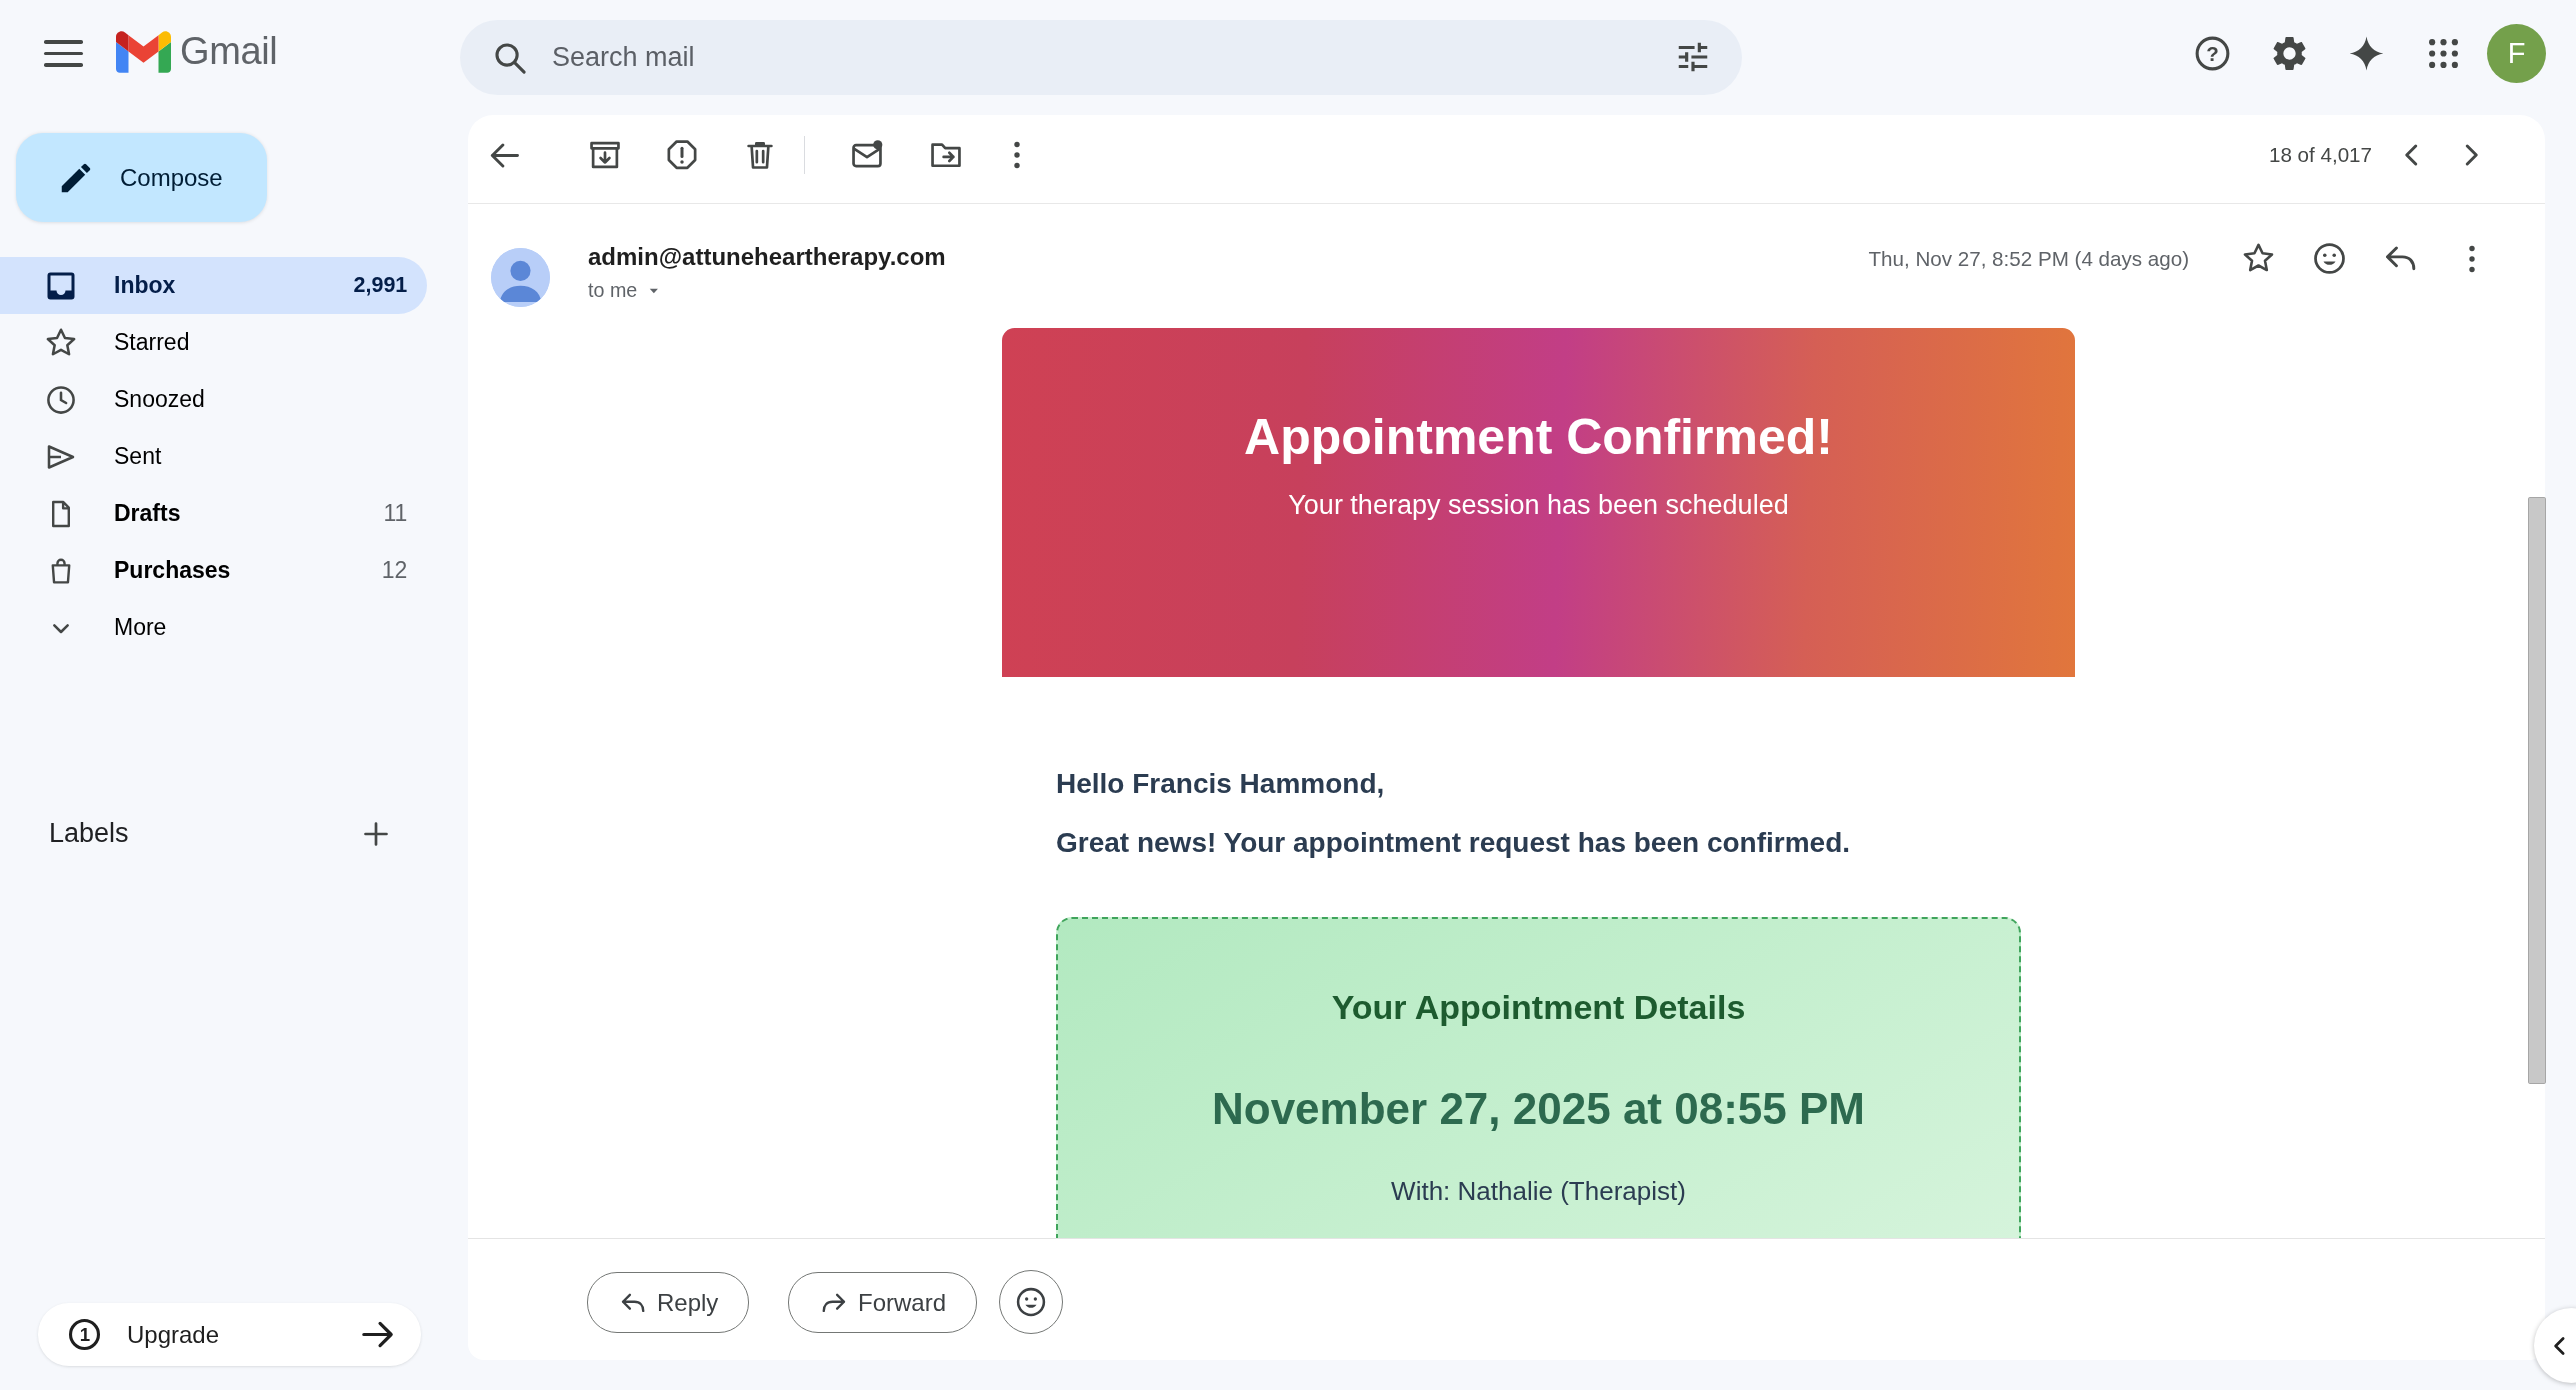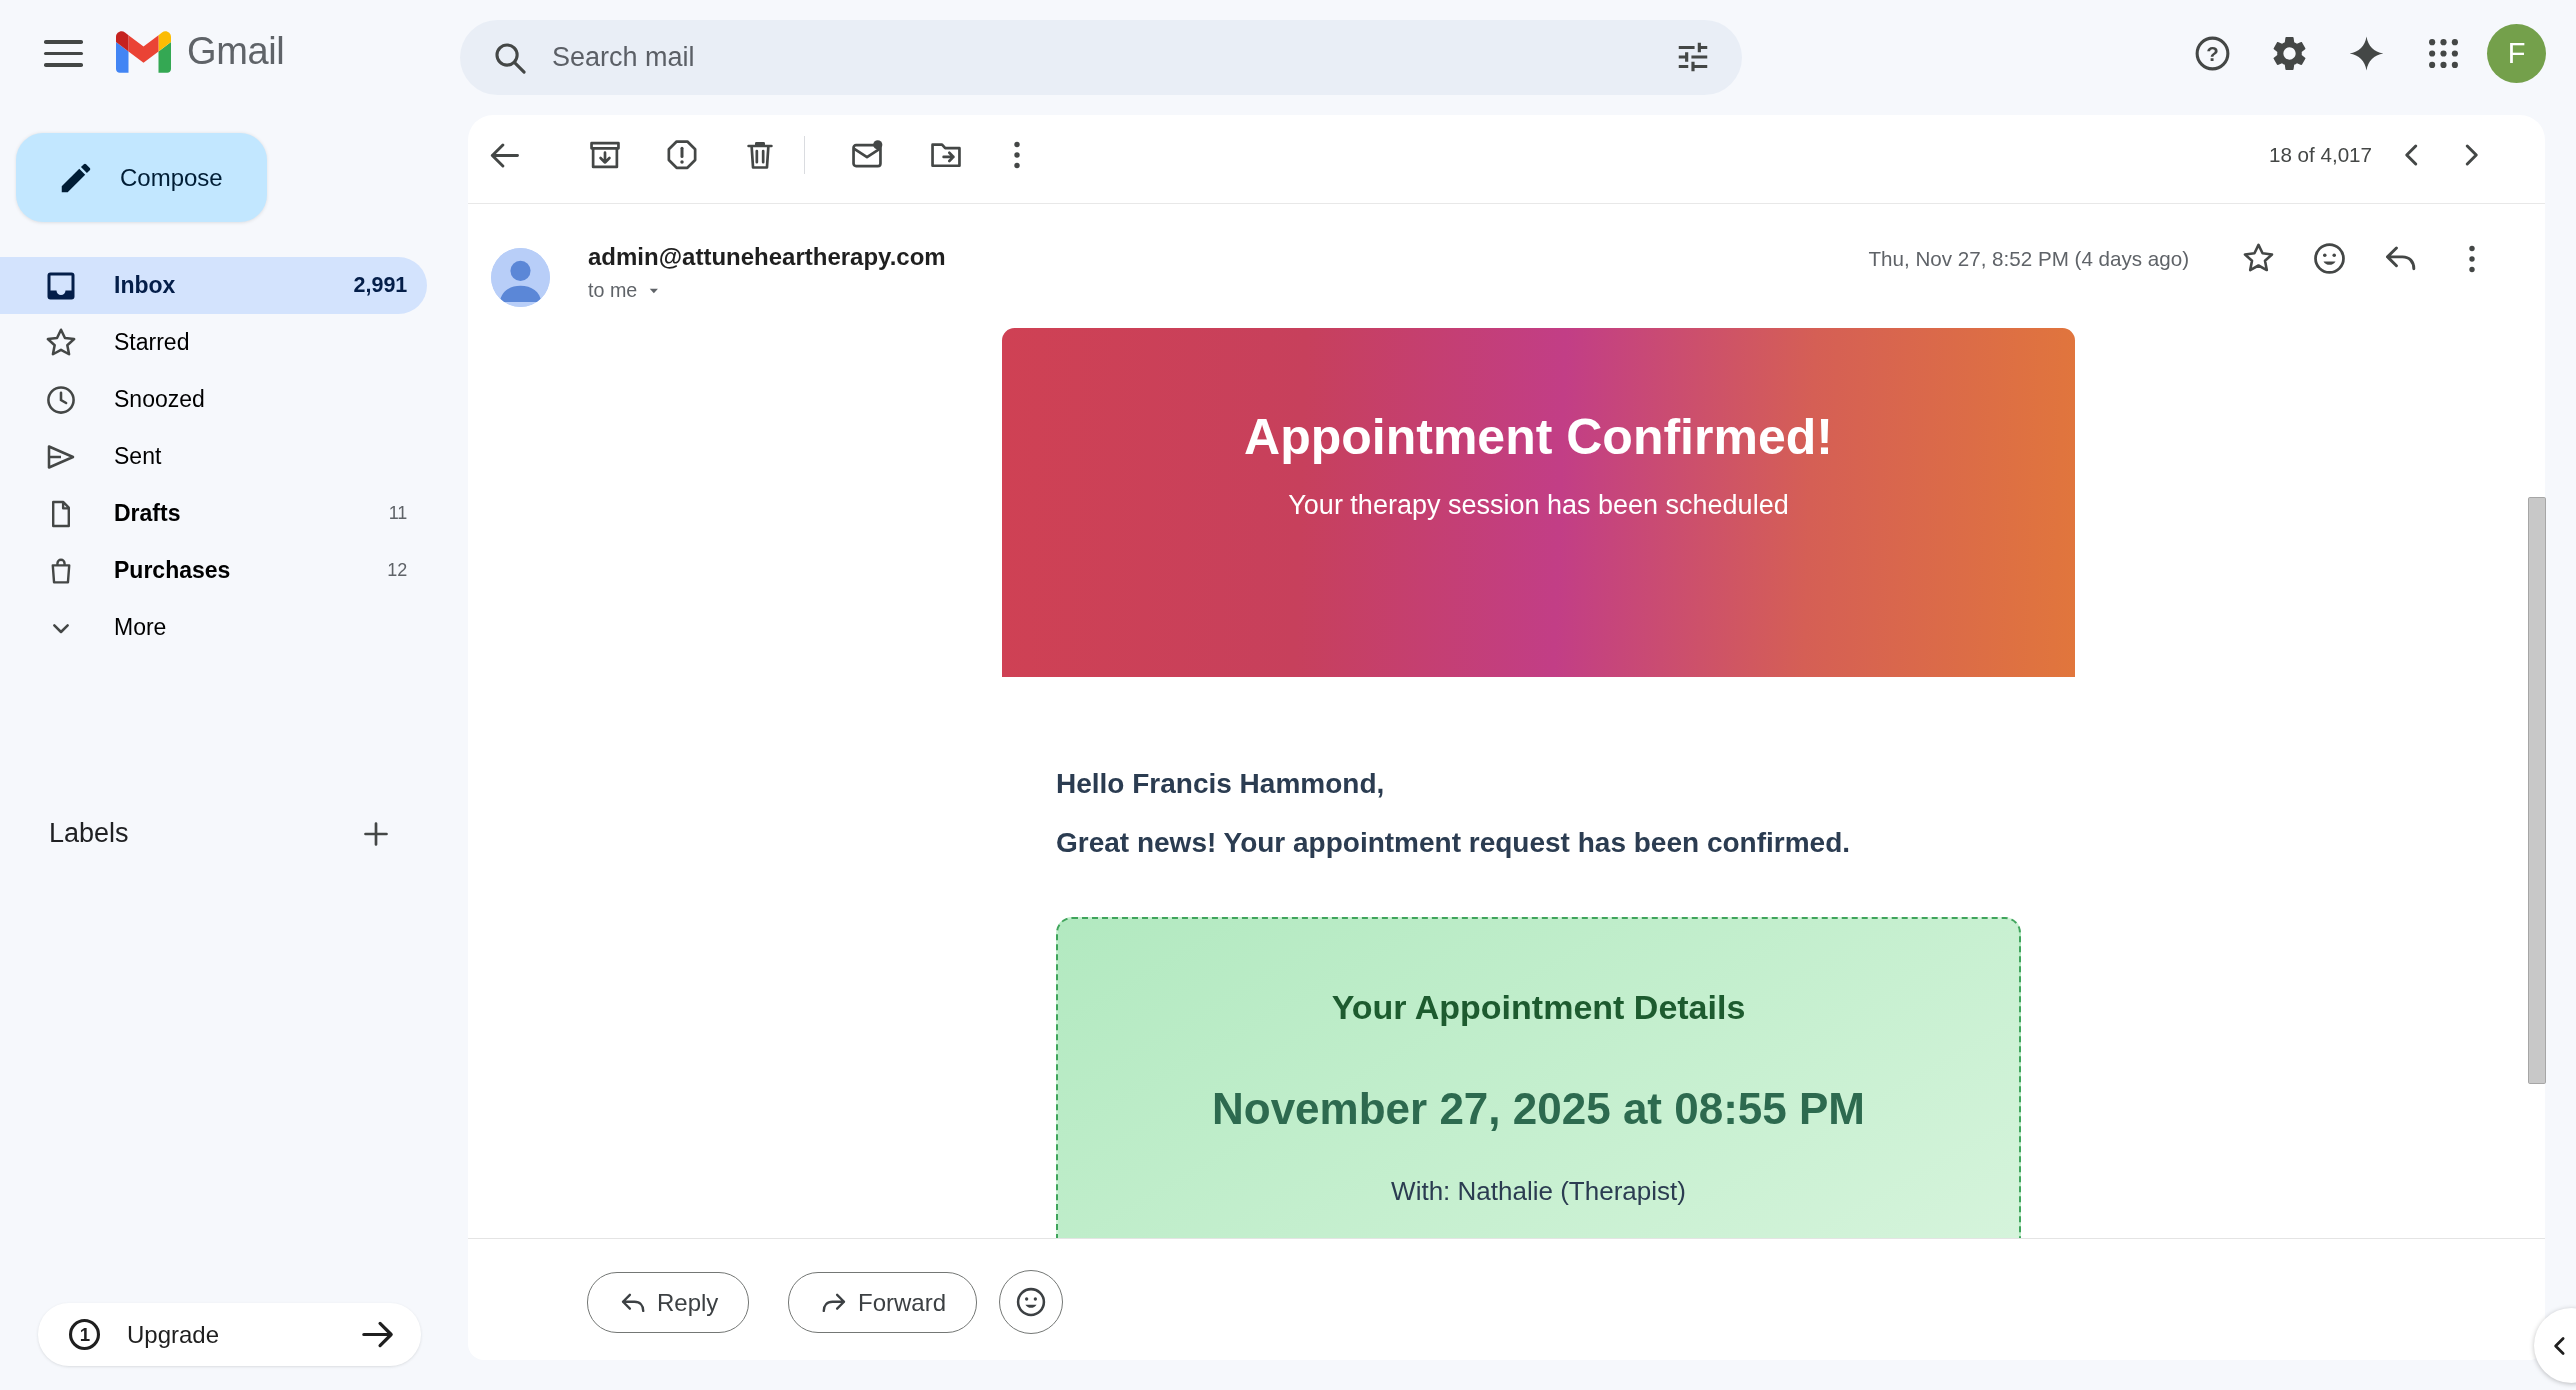--- a/index.html
+++ b/index.html
@@ -4,42 +4,42 @@
 <style>
   * { margin:0; padding:0; box-sizing:border-box; }
   html,body { width:2576px; height:1391px; overflow:hidden; }
   body { background:#f6f8fc; font-family:"Liberation Sans","DejaVu Sans",sans-serif; color:#202124; }
   svg.ic { display:block; }
 
   
   .topbar { position:absolute; left:0; top:0; width:2576px; height:107px; }
   .hamburger { position:absolute; left:39px; top:32px; width:48px; height:43px; display:flex; flex-direction:column; justify-content:center; gap:8px; cursor:pointer; }
   .hamburger span { display:block; height:3.6px; width:39px; background:#444746; border-radius:1.8px; margin:0 auto; }
-  .gmail-logo { position:absolute; left:116px; top:30px; display:flex; align-items:center; gap:16px; }
+  .gmail-logo { position:absolute; left:116px; top:30px; display:flex; align-items:center; gap:9px; }
   .gmail-word { font-size:38px; color:#5f6368; letter-spacing:-0.4px; }
   .searchbar { position:absolute; left:460px; top:19.7px; width:1282px; height:75px; background:#e9eef6; border-radius:38px; display:flex; align-items:center; padding:0 30px; }
   .searchbar input { flex:1; border:none; outline:none; background:transparent; font-size:27px; color:#202124; font-family:inherit; margin-left:23px; }
   .searchbar input::placeholder { color:#5b5f66; opacity:1; }
   .tb-icons { position:absolute; right:0; top:0; height:107px; display:flex; align-items:center; }
   .tb-icon { width:77px; height:77px; display:flex; align-items:center; justify-content:center; cursor:pointer; border-radius:50%; }
   .avatar-f { width:59px; height:59px; border-radius:50%; background:#74a04b; color:#fff; font-size:29px; display:flex; align-items:center; justify-content:center; cursor:pointer; margin:0 30px 0 5.4px; }
 
   
   .sidebar { position:absolute; left:0; top:107px; width:468px; bottom:0; }
   .compose { position:absolute; left:16px; top:26px; width:251px; height:89px; background:#c2e7ff; border-radius:27px; display:flex; align-items:center; cursor:pointer; box-shadow:0 0.9px 3.6px rgba(0,0,0,.1); }
   .compose .lbl { font-size:24px; font-weight:500; color:#001d35; margin-left:25px; }
   .compose svg { margin-left:41px; }
   .nav { position:absolute; left:0; top:150px; width:427px; }
   .nav-item { height:57px; display:flex; align-items:center; border-radius:0 29px 29px 0; cursor:pointer; position:relative; }
   .nav-item.active { background:#d3e3fd; }
   .nav-ic { width:39px; height:39px; margin-left:41px; display:flex; align-items:center; justify-content:center; }
   .nav-lbl { font-size:23px; color:#000000; margin-left:34px; }
   .nav-item.bold .nav-lbl { font-weight:700; }
   .nav-item.active .nav-lbl { font-weight:700; color:#041e49; }
-  .nav-count { position:absolute; right:19.7px; font-size:18px; color:#5f6368; }
+  .nav-count { position:absolute; right:19.7px; font-size:23px; color:#5f6368; }
   .nav-item.active .nav-count { font-weight:700; color:#041e49; font-size:21.5px; }
   .labels-row { position:absolute; left:0; top:703px; width:427px; height:47px; display:flex; align-items:center; }
   .labels-title { font-size:27px; font-weight:500; color:#202124; margin-left:49px; }
   .labels-add { position:absolute; right:32px; width:39px; height:39px; display:flex; align-items:center; justify-content:center; cursor:pointer; }
   .upgrade { position:absolute; left:38px; top:1196px; width:383px; height:63px; background:#fff; border-radius:31px; display:flex; align-items:center; cursor:pointer; box-shadow:0 0.9px 2.7px rgba(60,64,67,.15); }
   .upgrade .lbl { font-size:24px; color:#1f1f1f; margin-left:23px; }
   .upgrade .one { margin-left:27px; }
   .upgrade .arr { position:absolute; right:23px; }
 
   

